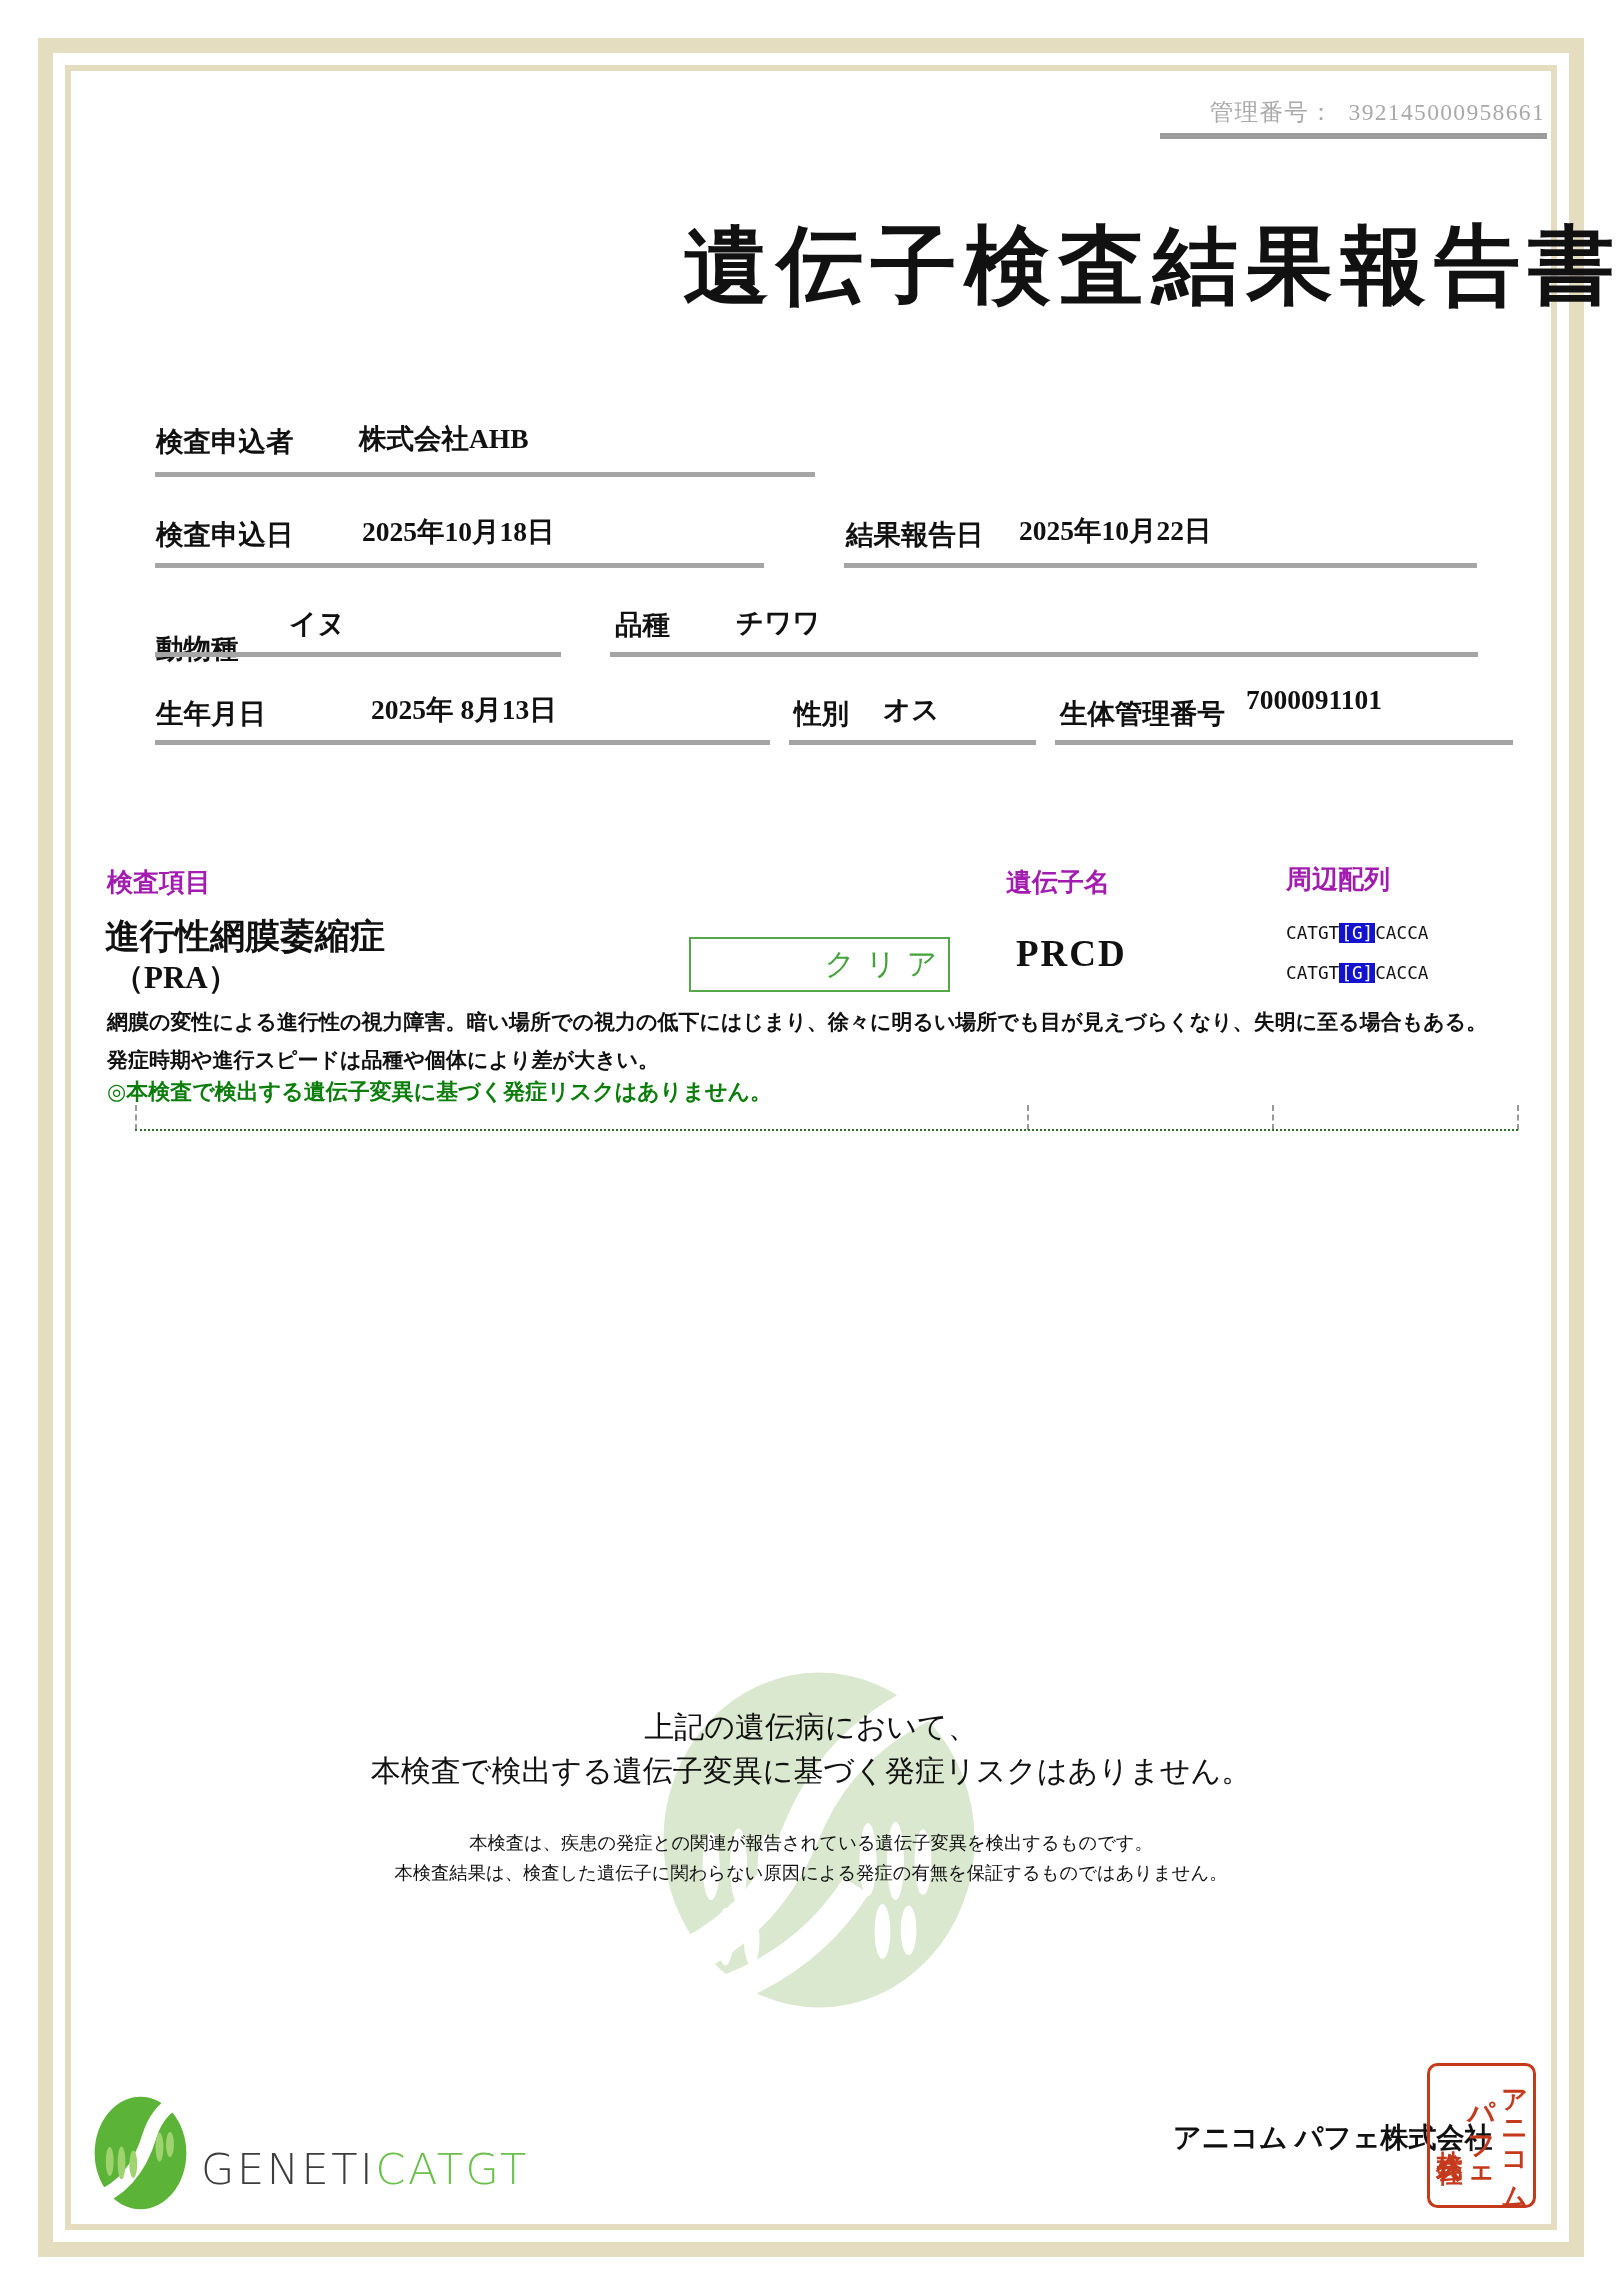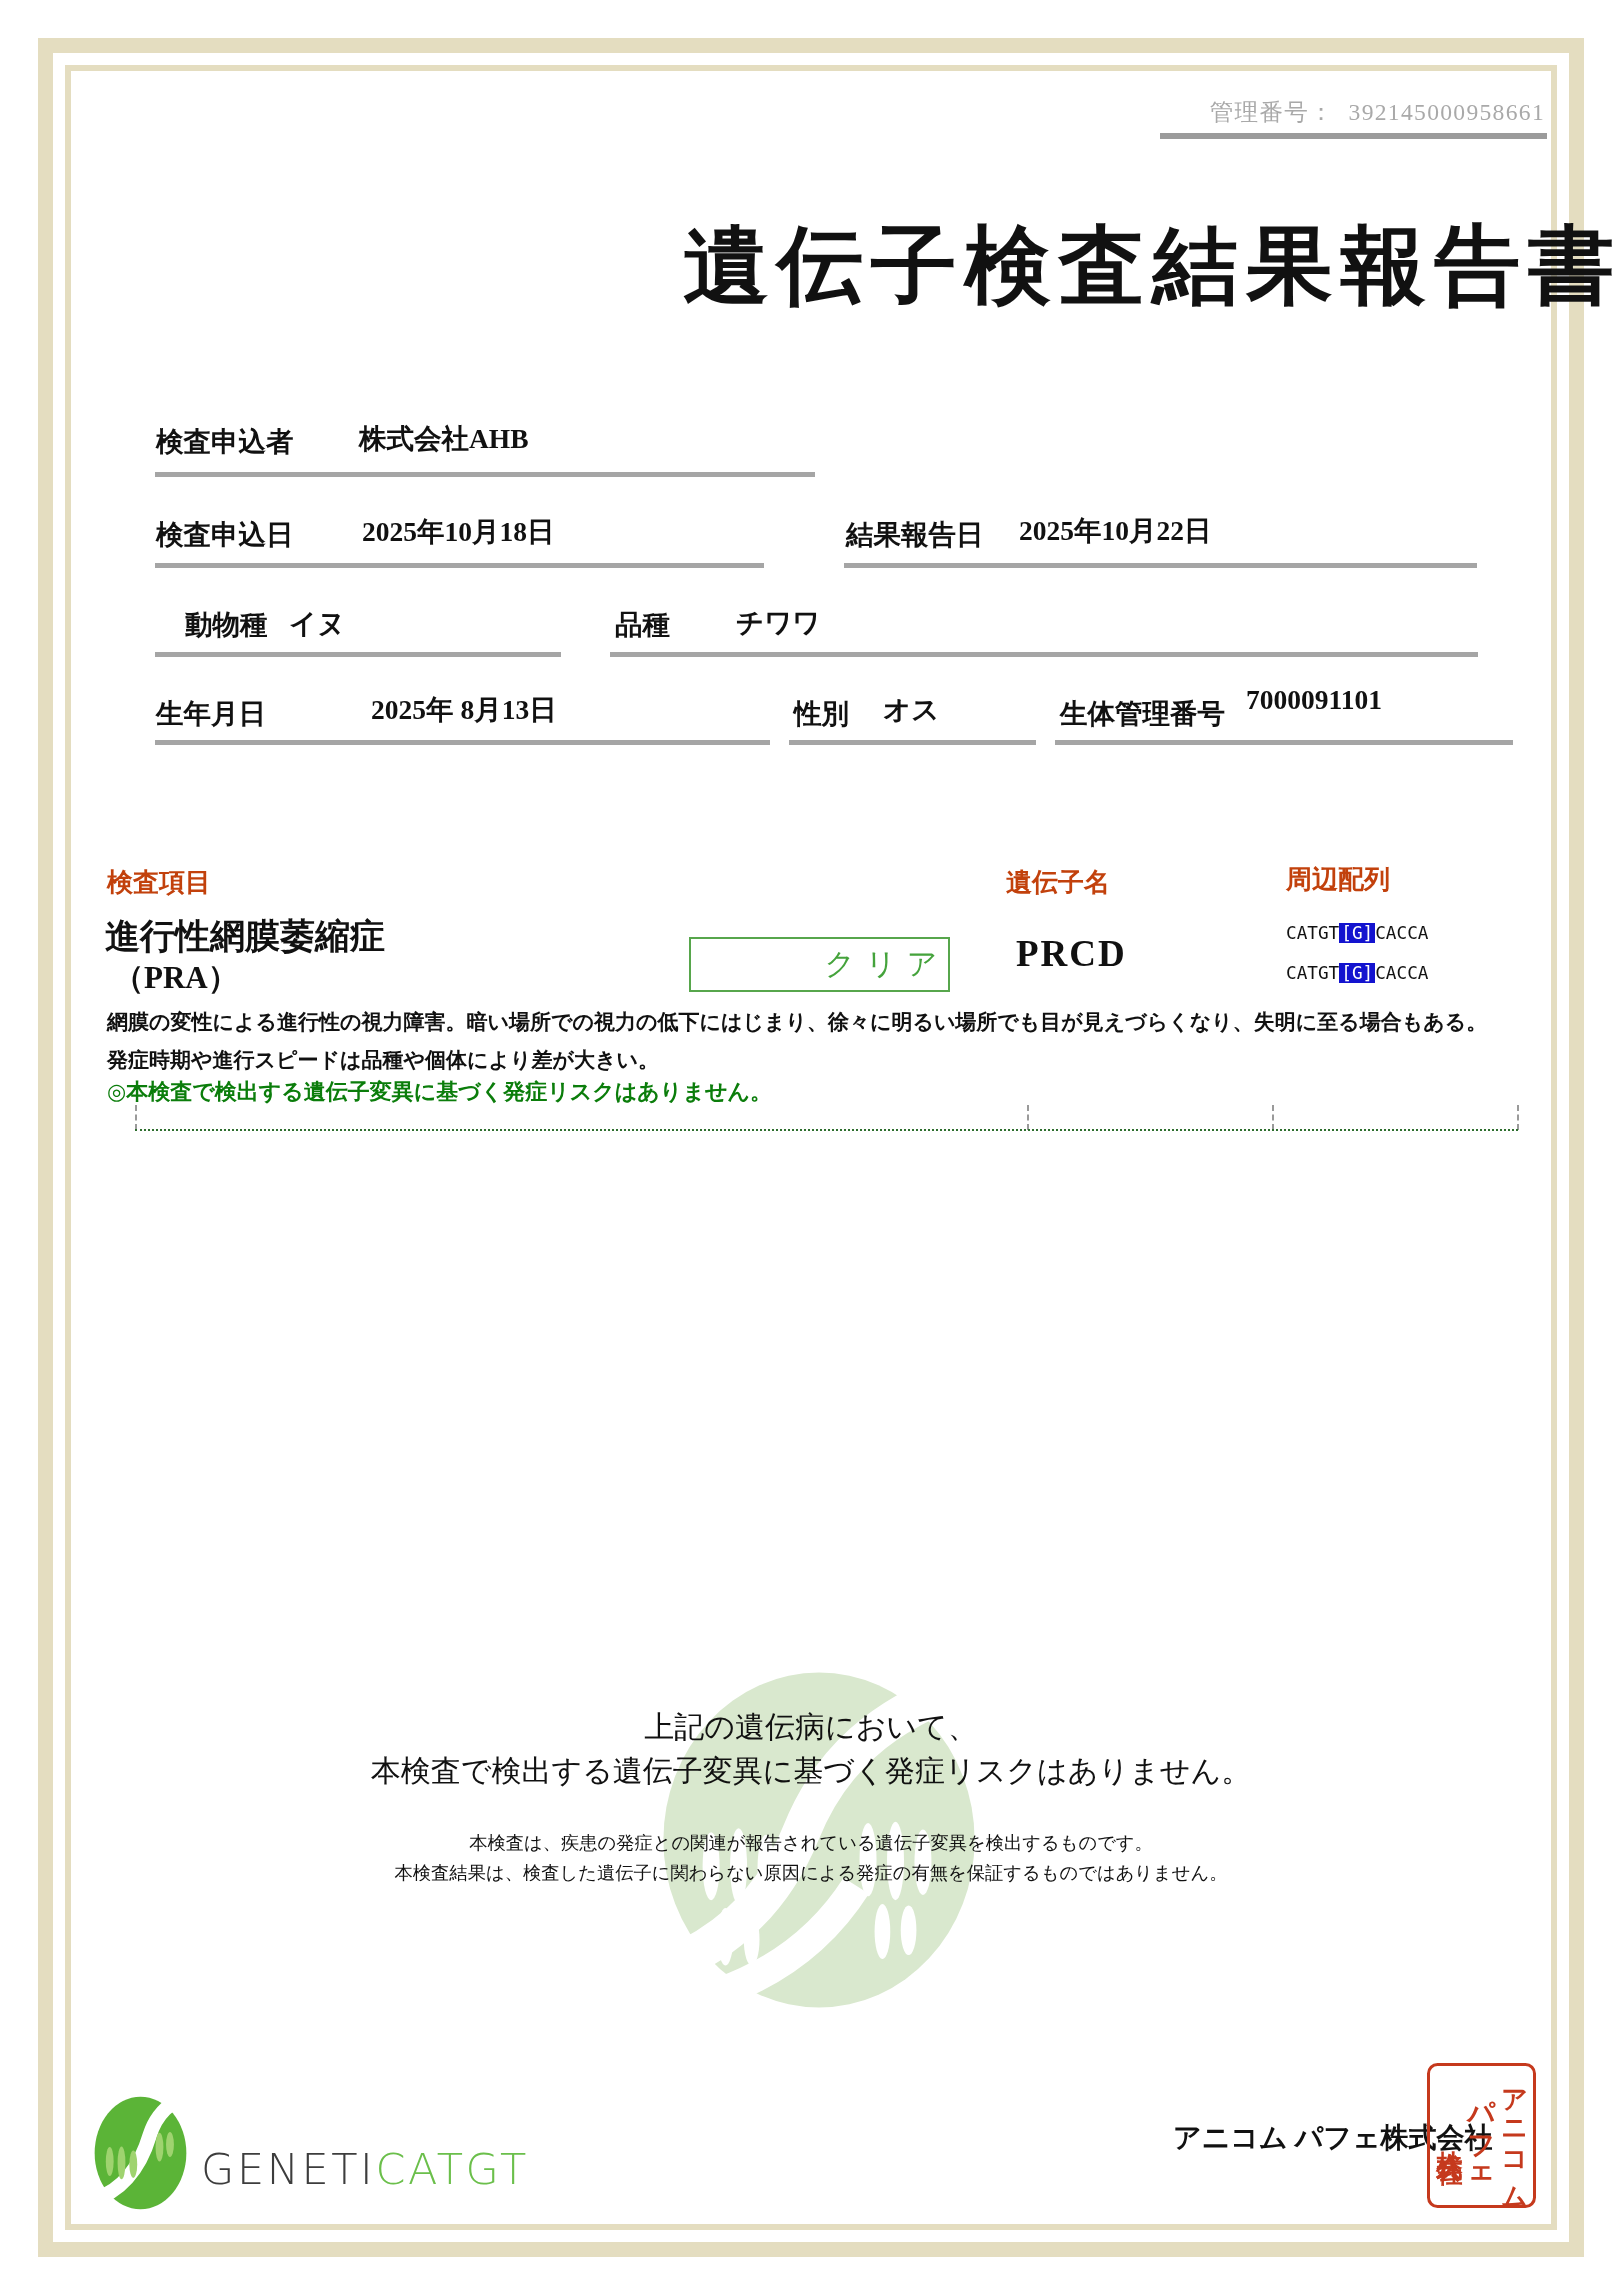--- a/index.html
+++ b/index.html
@@ -24,21 +24,21 @@
 
   
   .title{top:208px;left:0;right:0;text-align:right;font-size:86px;font-weight:bold;letter-spacing:7.9px;white-space:nowrap;}
 
   
   .lbl{font-size:27.5px;font-weight:700;white-space:nowrap;}
   .val{font-size:27.5px;font-weight:600;white-space:nowrap;}
   .bar{height:4.6px;background:#a5a5a5;}
 
   
-  .green-lbl{font-size:26px;font-weight:700;color:#c2410c;white-space:nowrap;}
+  .green-lbl{font-size:26px;font-weight:700;color:#a21caf;white-space:nowrap;}
   .item-name{font-size:35px;font-weight:600;white-space:nowrap;}
   .item-sub{font-size:31px;font-weight:600;white-space:nowrap;}
   .clear-box{
     left:689px;top:937px;width:257px;height:51px;
     border:2.6px solid #57a64c;display:flex;align-items:center;justify-content:flex-end;
   }
   .clear-text{color:#45a33c;font-size:30px;letter-spacing:10.5px;padding-left:10.5px;white-space:nowrap;}
   .gene-name{font-size:37px;font-weight:600;letter-spacing:2px;white-space:nowrap;text-align:center;}
   .seq-line{font-family:"DejaVu Sans Mono",monospace;font-size:17.7px;font-weight:normal;color:#111;white-space:nowrap;}
   .seq-variant{background:#1313cf;color:#ffffff;padding:0 2px;}
@@ -89,21 +89,21 @@
   <div class="abs val" style="left:359px;top:421px;">株式会社AHB</div>
   <div class="abs bar" style="left:155px;top:472px;width:660px;"></div>
 
   <div class="abs lbl" style="left:156px;top:517px;">検査申込日</div>
   <div class="abs val" style="left:362px;top:514px;">2025年10月18日</div>
   <div class="abs bar" style="left:155px;top:563px;width:609px;"></div>
   <div class="abs lbl" style="left:846px;top:517px;">結果報告日</div>
   <div class="abs val" style="left:1019px;top:513px;">2025年10月22日</div>
   <div class="abs bar" style="left:844px;top:563px;width:633px;"></div>
 
-  <div class="abs lbl" style="left:156px;top:607px;margin-left:29px;">動物種</div>
+  <div class="abs lbl" style="left:156px;top:631px;">動物種</div>
   <div class="abs val" style="left:289px;top:606px;">イヌ</div>
   <div class="abs bar" style="left:155px;top:652px;width:406px;"></div>
   <div class="abs lbl" style="left:615px;top:607px;">品種</div>
   <div class="abs val" style="left:736px;top:605px;">チワワ</div>
   <div class="abs bar" style="left:610px;top:652px;width:868px;"></div>
 
   <div class="abs lbl" style="left:156px;top:696px;">生年月日</div>
   <div class="abs val" style="left:371px;top:692px;">2025年 8月13日</div>
   <div class="abs bar" style="left:155px;top:740px;width:615px;"></div>
   <div class="abs lbl" style="left:794px;top:696px;">性別</div>

